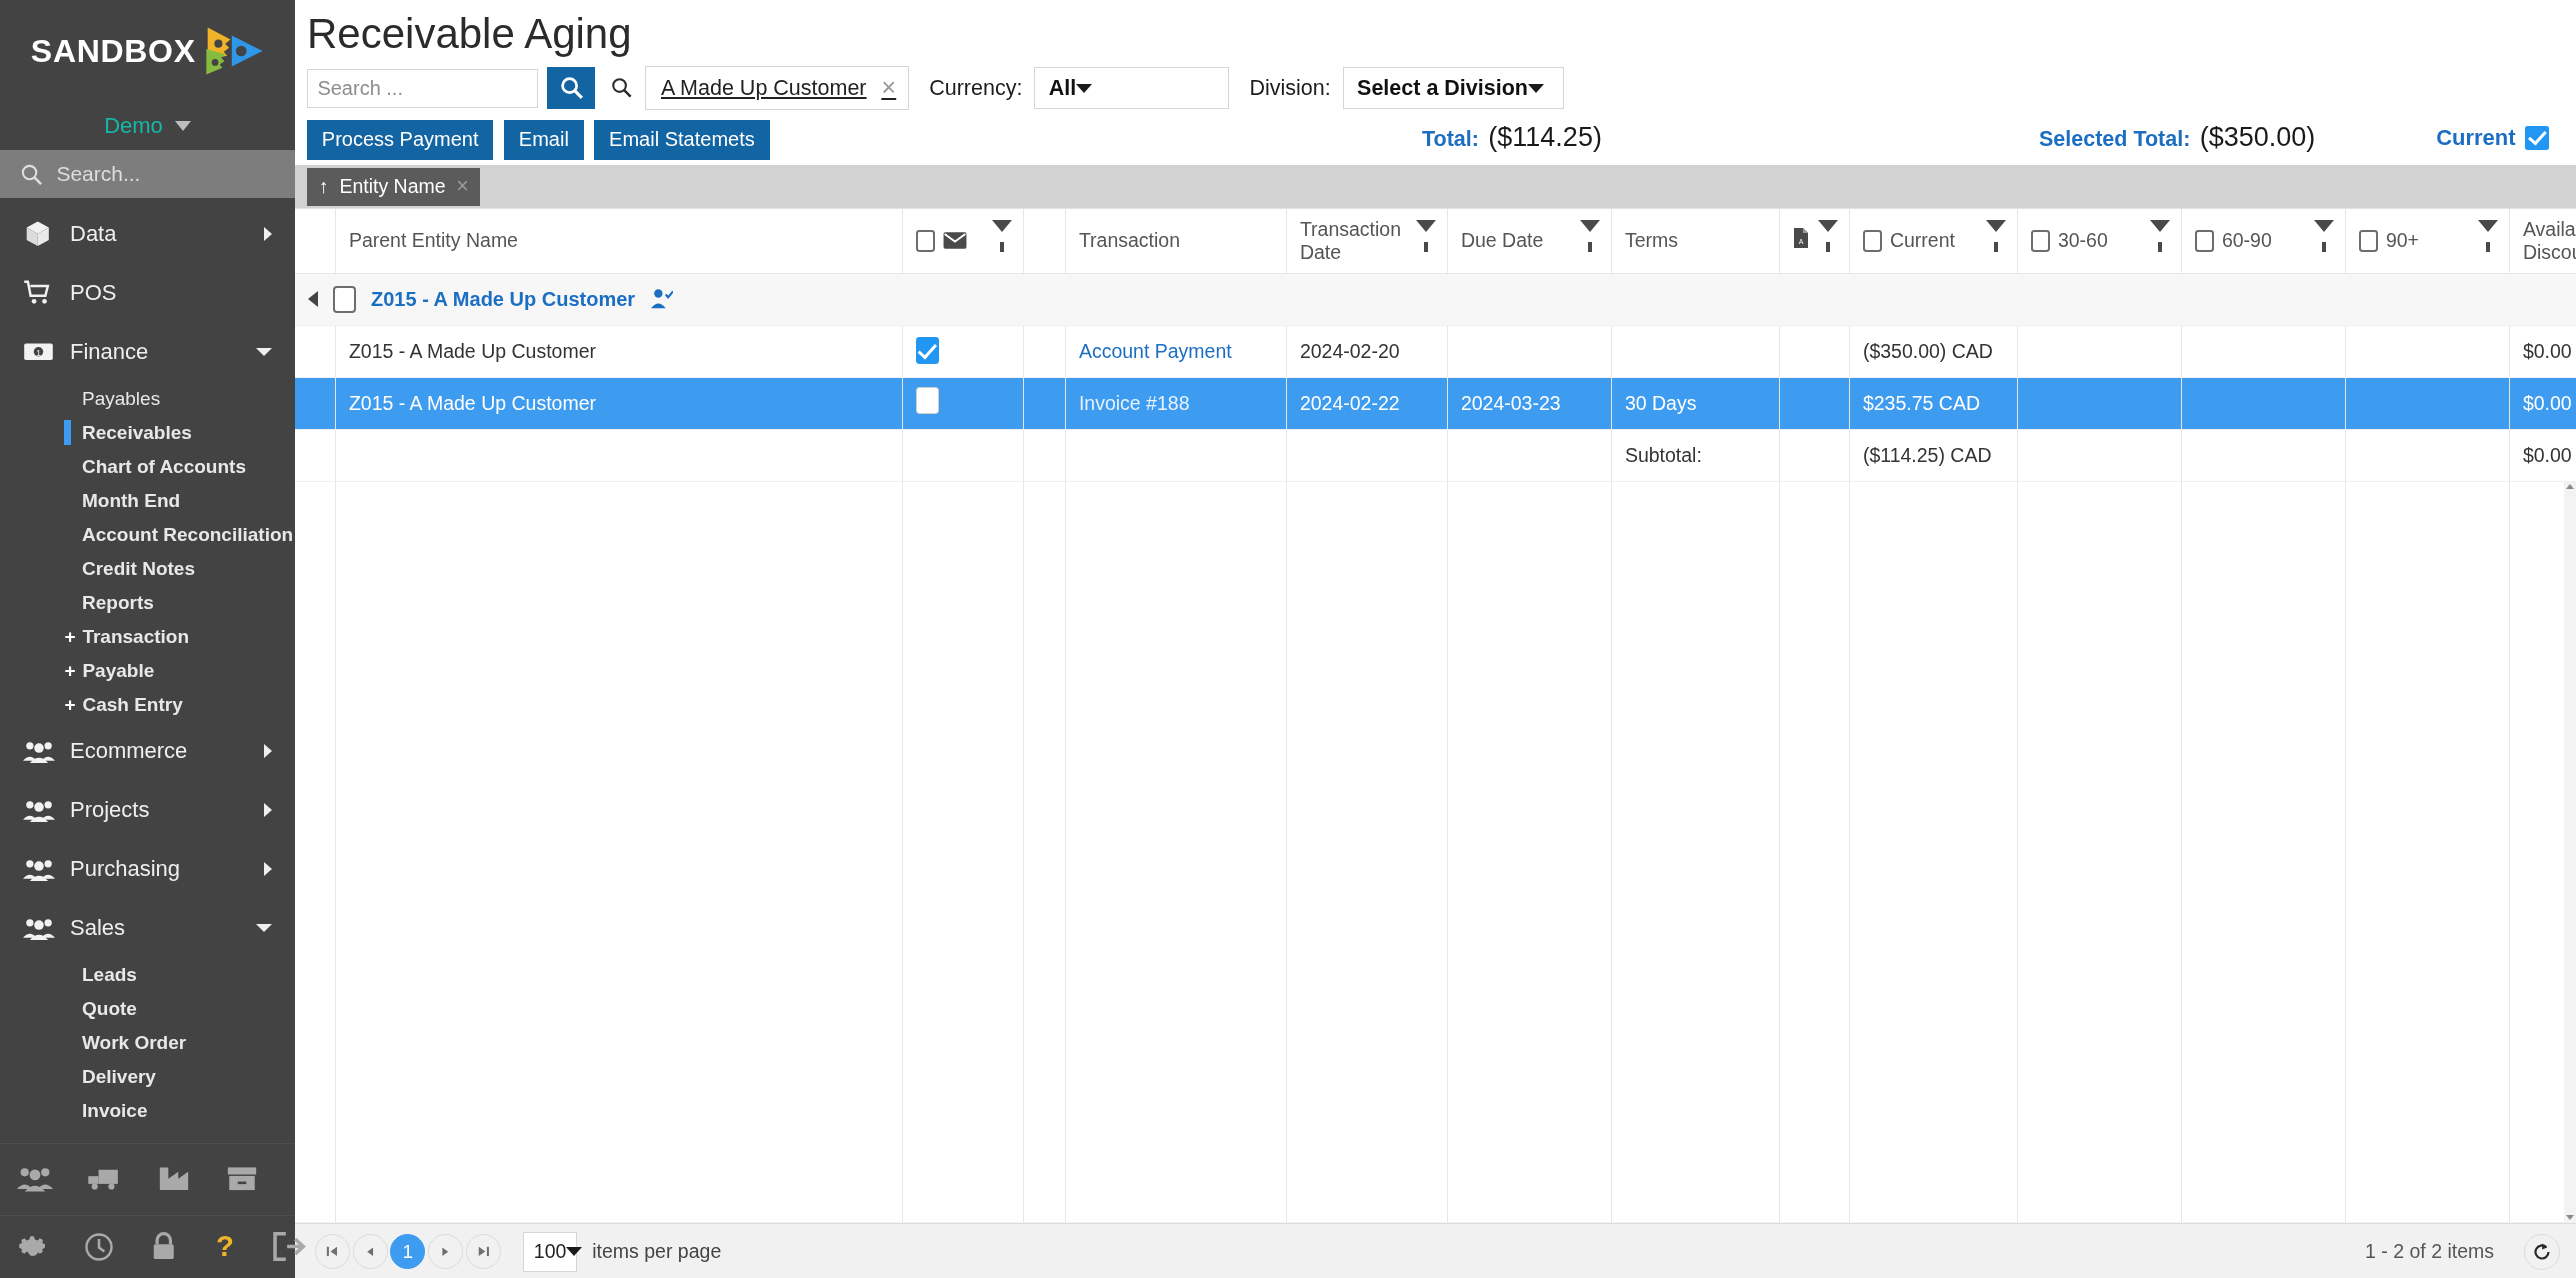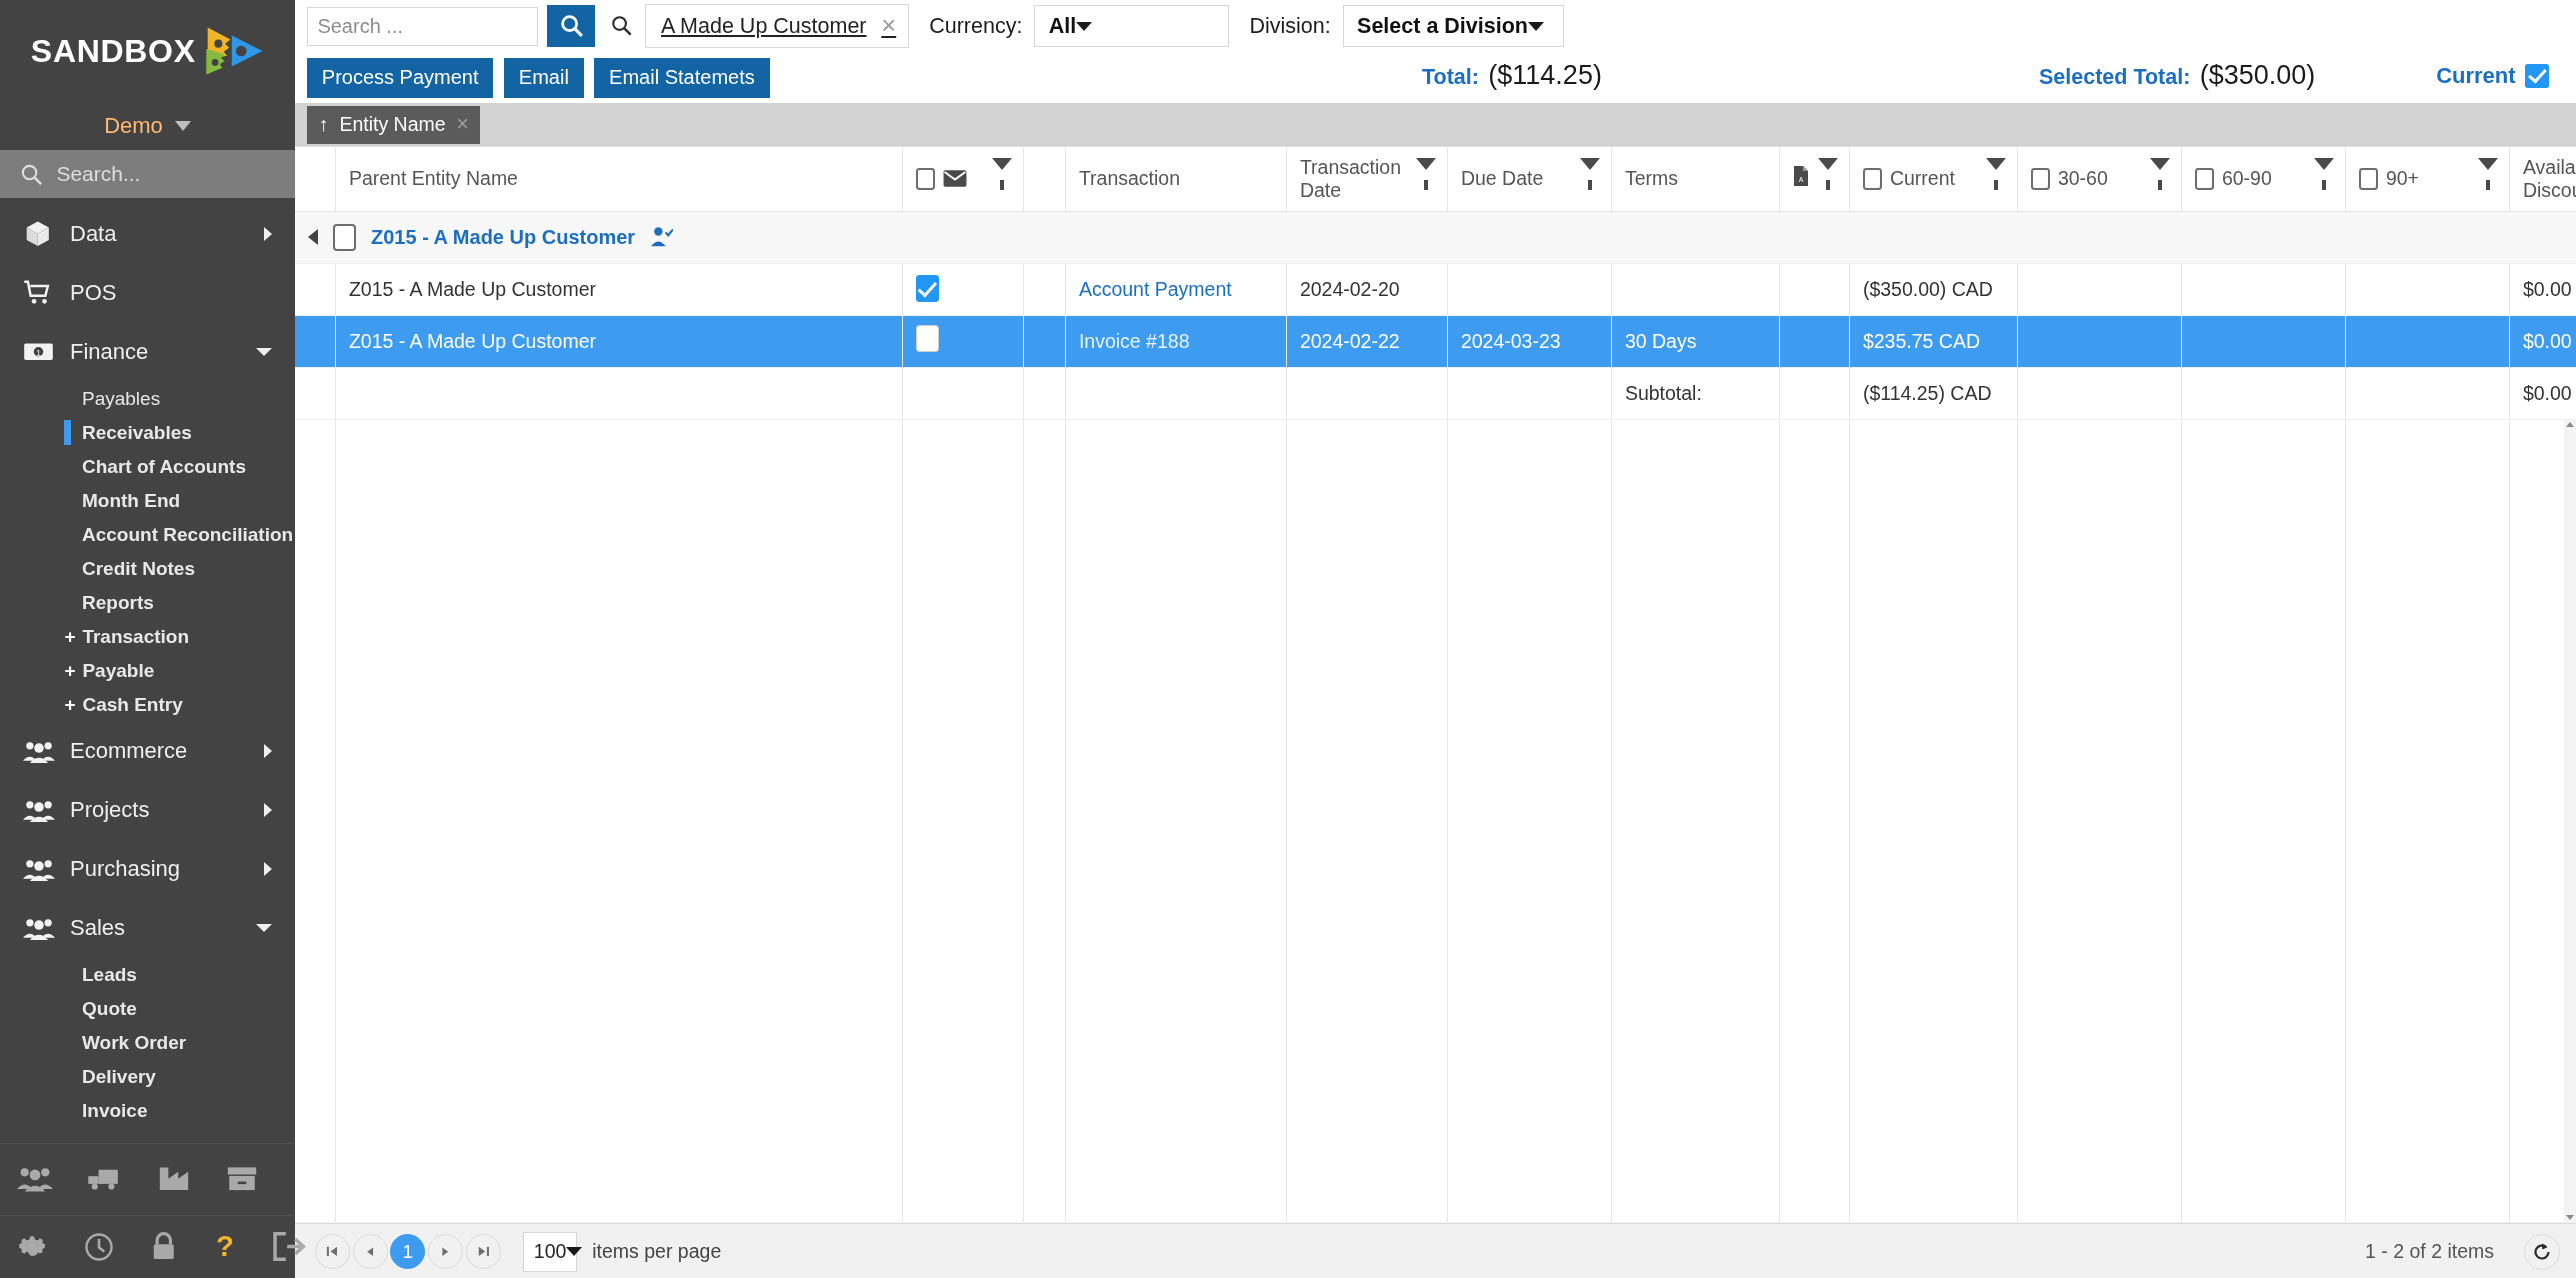--- a/index.html
+++ b/index.html
@@ -27,21 +27,21 @@
   .brand-text {
     color: #ffffff; font-size: 32px; font-weight: bold;
     letter-spacing: 0.7px;
     text-align: center;
   }
   .brand-logo { width: 59px; height: 50px; display:block; }
 
   .tenant {
     height: 48px;
     display: flex; align-items: center; justify-content: center; gap: 12px;
-    color: #fdba74; font-size: 22px;
+    color: #14b8a6; font-size: 22px;
   }
   .chev-down {
     width: 0; height: 0;
     border-left: 8.7px solid transparent;
     border-right: 8.7px solid transparent;
     border-top: 10px solid #bdbdbd;
   }
 
   .side-search {
     height: 48px; background: #7d7d7d;
@@ -563,20 +563,21 @@
       <svg width="35" height="31" viewBox="0 0 26 23">
           <path d="M11 2 H3 v19 h8" fill="none" stroke="#a9a9a9" stroke-width="2.6"></path>
           <path d="M12 11.5 h11 M18 6 l6 5.5 -6 5.5" fill="none" stroke="#a9a9a9" stroke-width="2.6"></path>
         </svg>
     </span>
   </div>
 </div>
 
 <div id="main">
 
+  <h1 id="page-title">Receivable Aging</h1>
 
   <div class="toolbar-row">
     <input class="txt-input" type="text" placeholder="Search ..." style="">
     <button class="search-btn">
       <svg width="25.5" height="25.5" viewBox="0 0 24 24">
         <circle cx="10" cy="10" r="6.6" fill="none" stroke="#ffffff" stroke-width="2.6"></circle>
         <line x1="15" y1="15" x2="21.5" y2="21.5" stroke="#ffffff" stroke-width="3"></line>
       </svg>
     </button>
     <span class="mini-search-ico">

